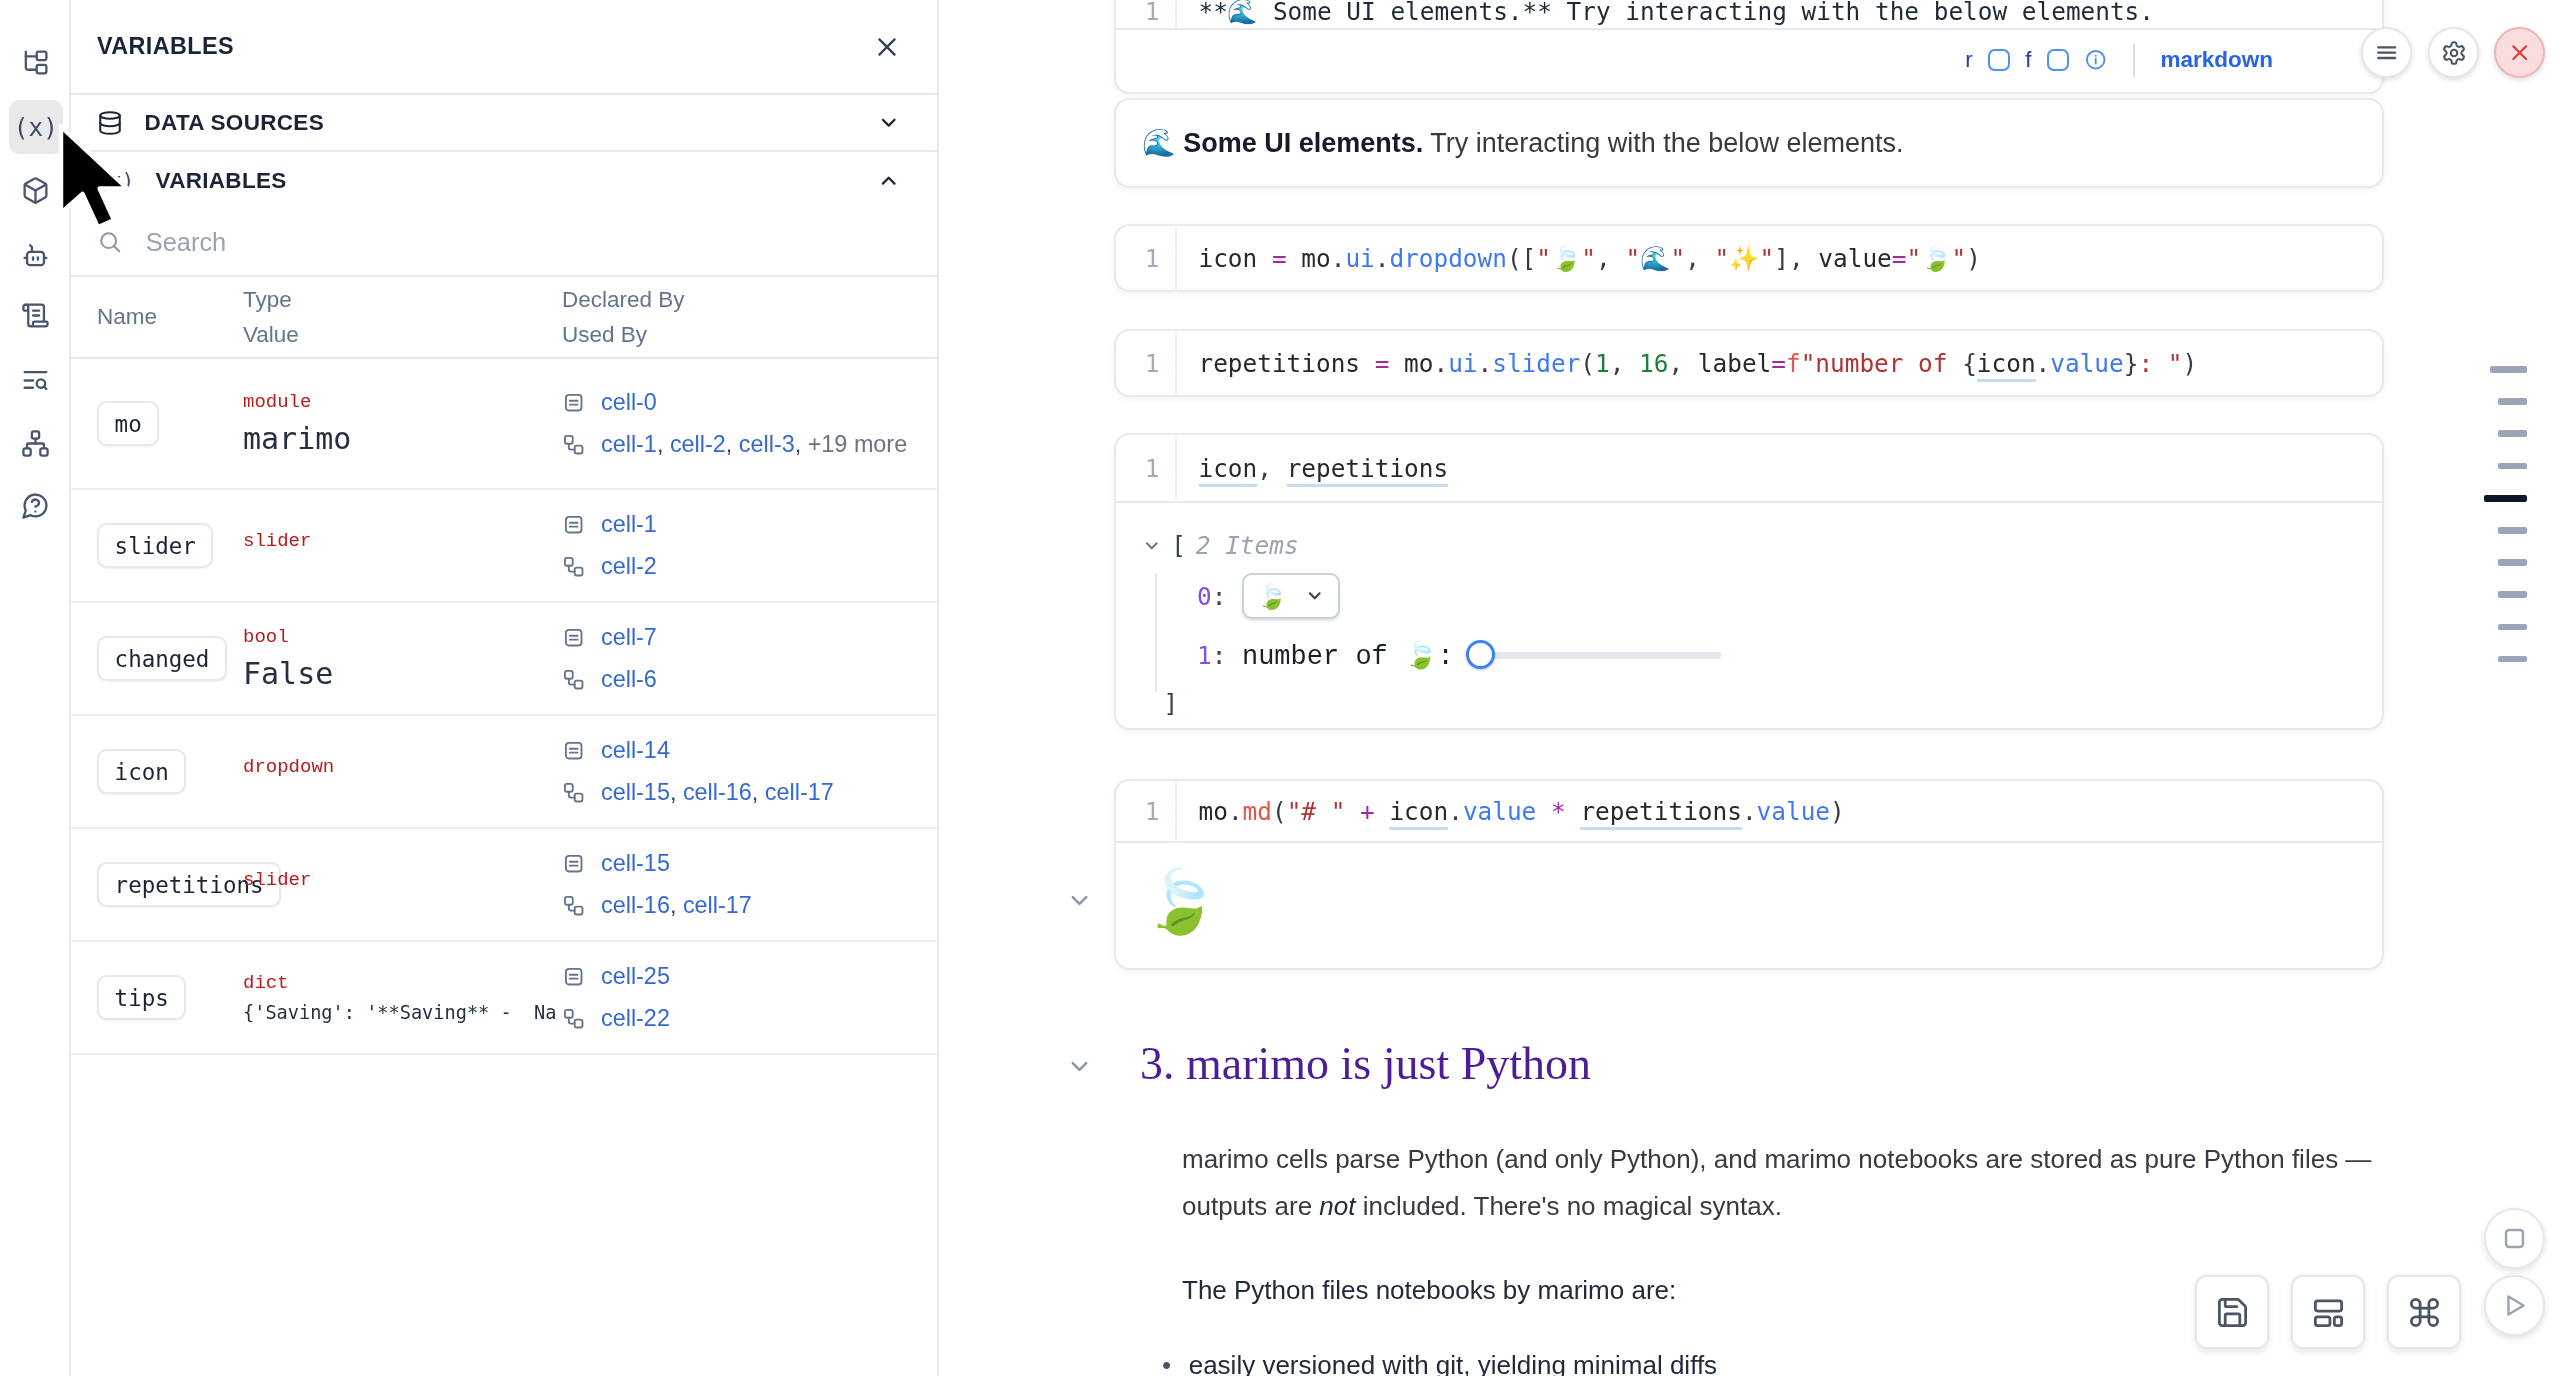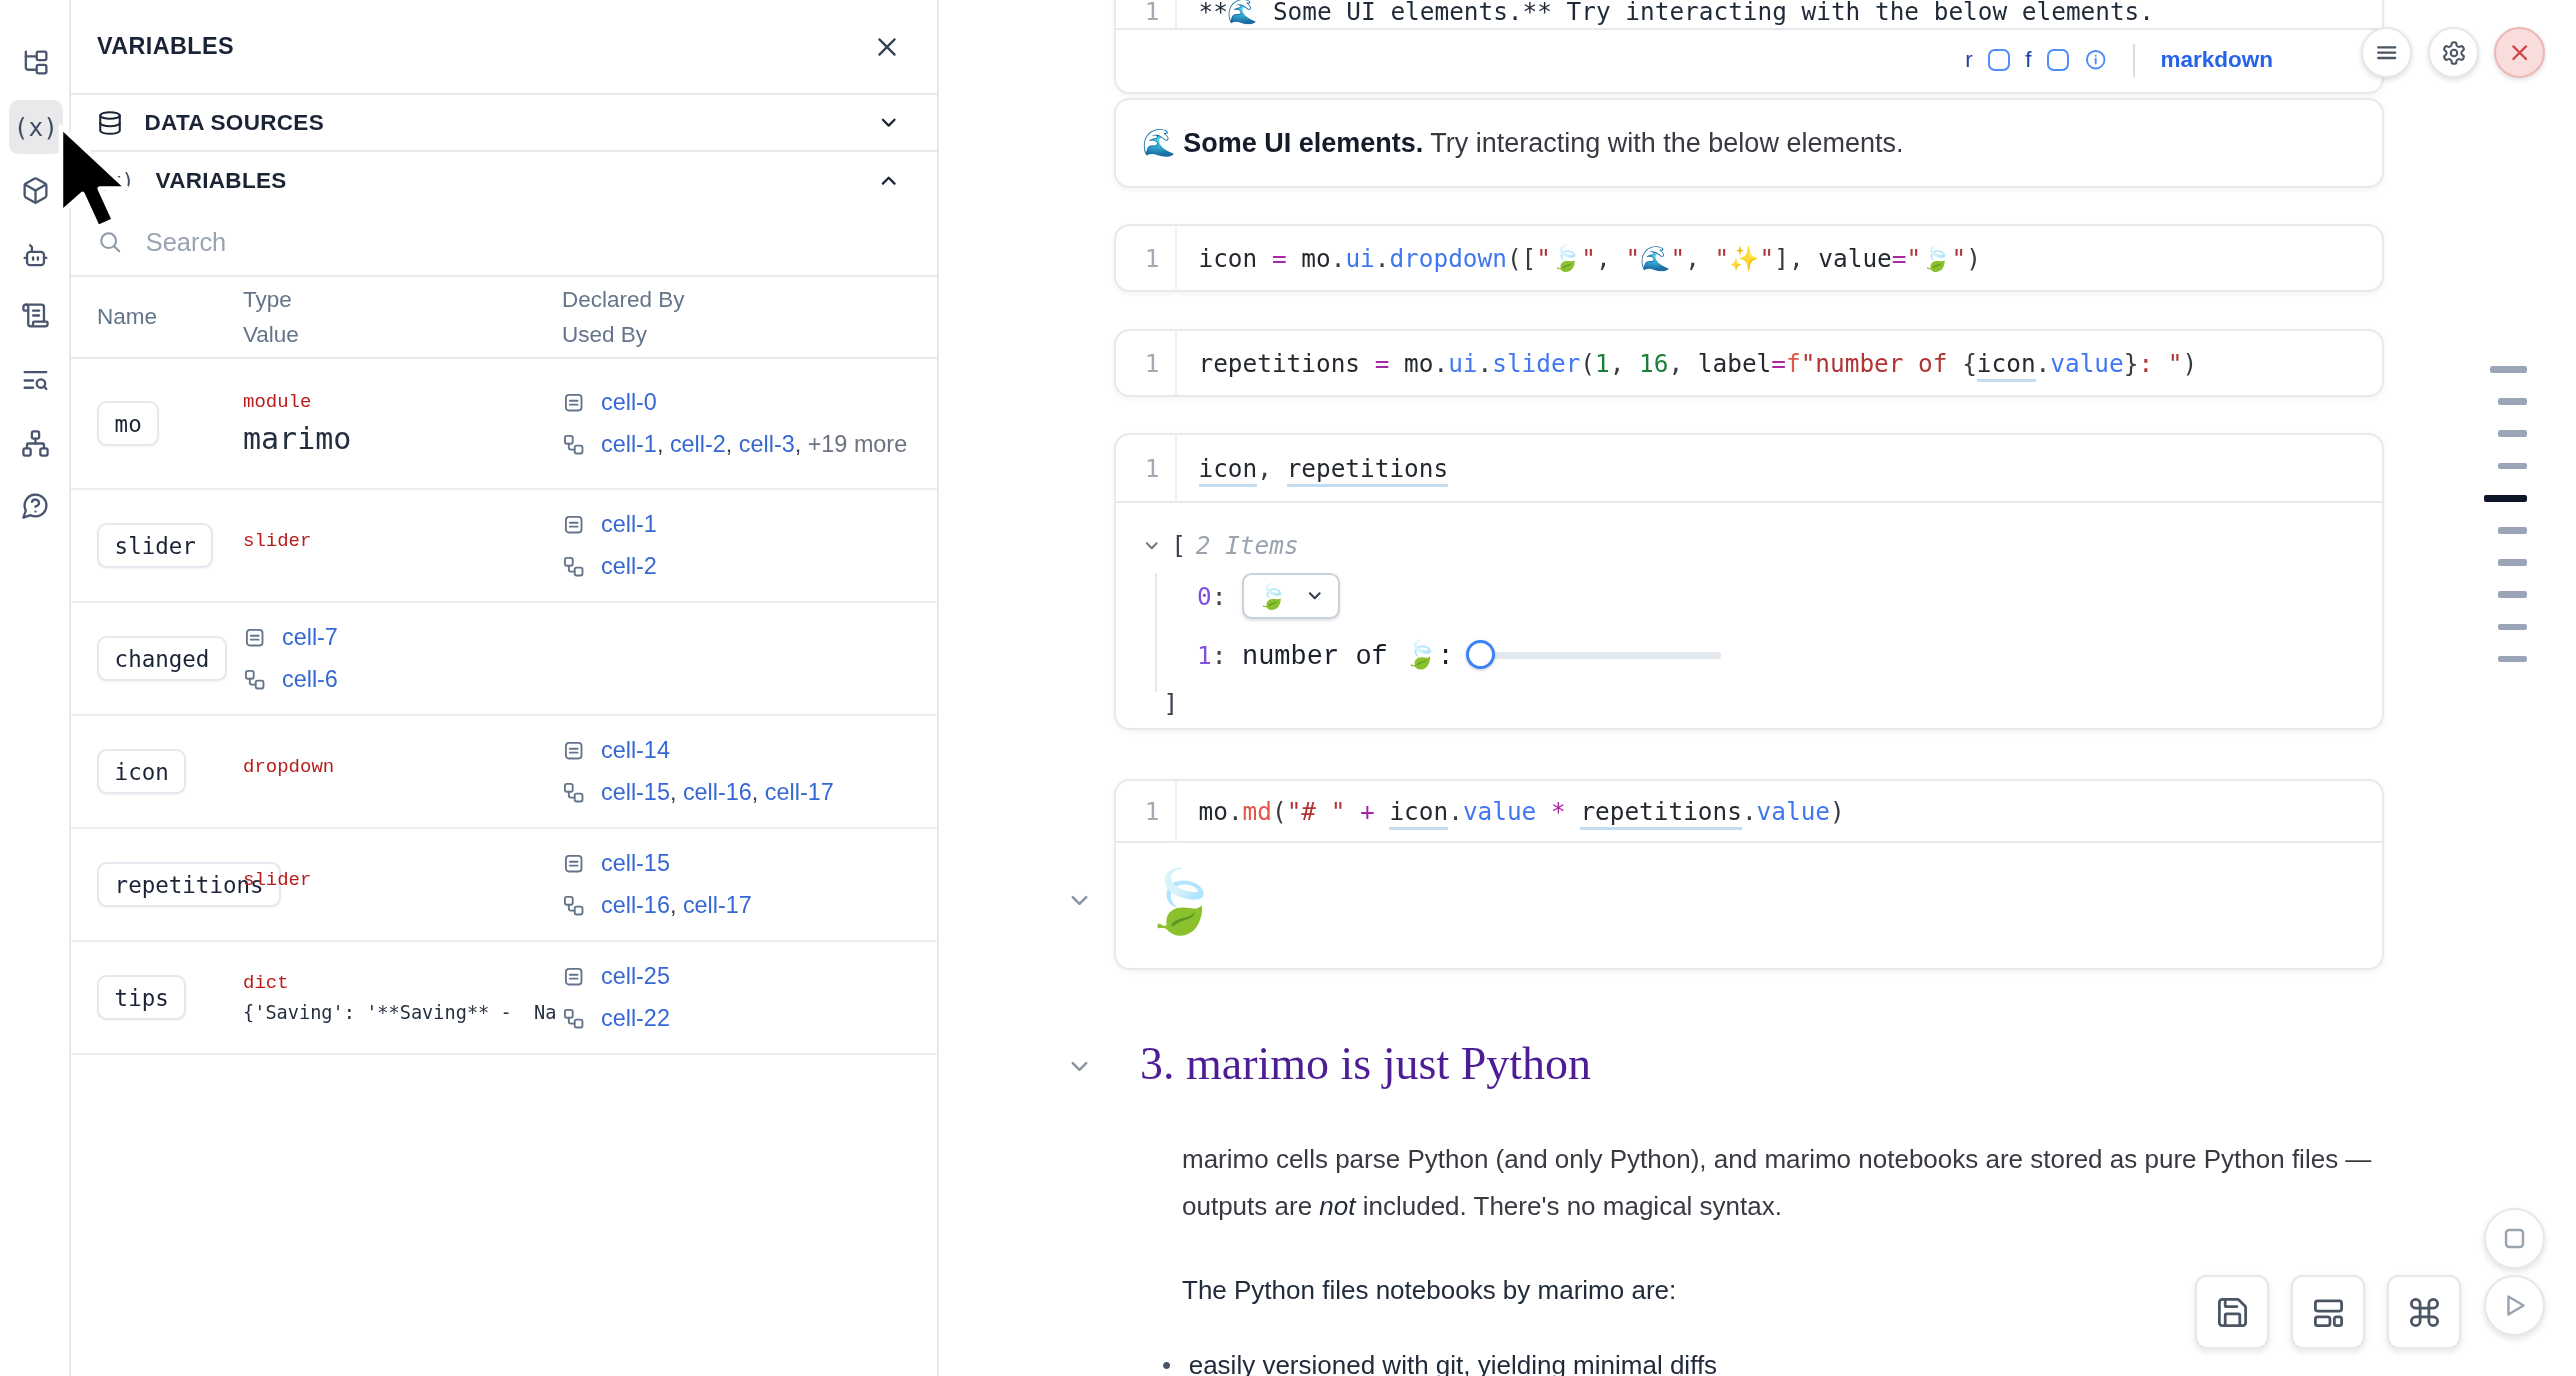--- a/index.html
+++ b/index.html
@@ -340,20 +340,24 @@
           </span>
           <span><span class="t-link">cell-2</span></span>
         </div>
     </div>
   </div>
 
   <div class="trow">
     <div class="cell-name">
         <span class="badge">changed</span>
       </div>
+    <div class="cell-typeval">
+      <div class="vtype">bool</div>
+      <div class="vvalue">False</div>
+    </div>
     <div class="cell-refs">
       <div class="refline">
           <span class="ref-icon">
             <svg width="23.4" height="23.4" viewBox="0 0 24 24" fill="none" stroke="currentColor" stroke-width="1.9" stroke-linecap="round">
               <rect x="4" y="4" width="16" height="16" rx="3"></rect>
               <path d="M8 10h8"></path>
               <path d="M8 14h8"></path>
             </svg>
           </span>
           <span class="t-link">cell-7</span>

